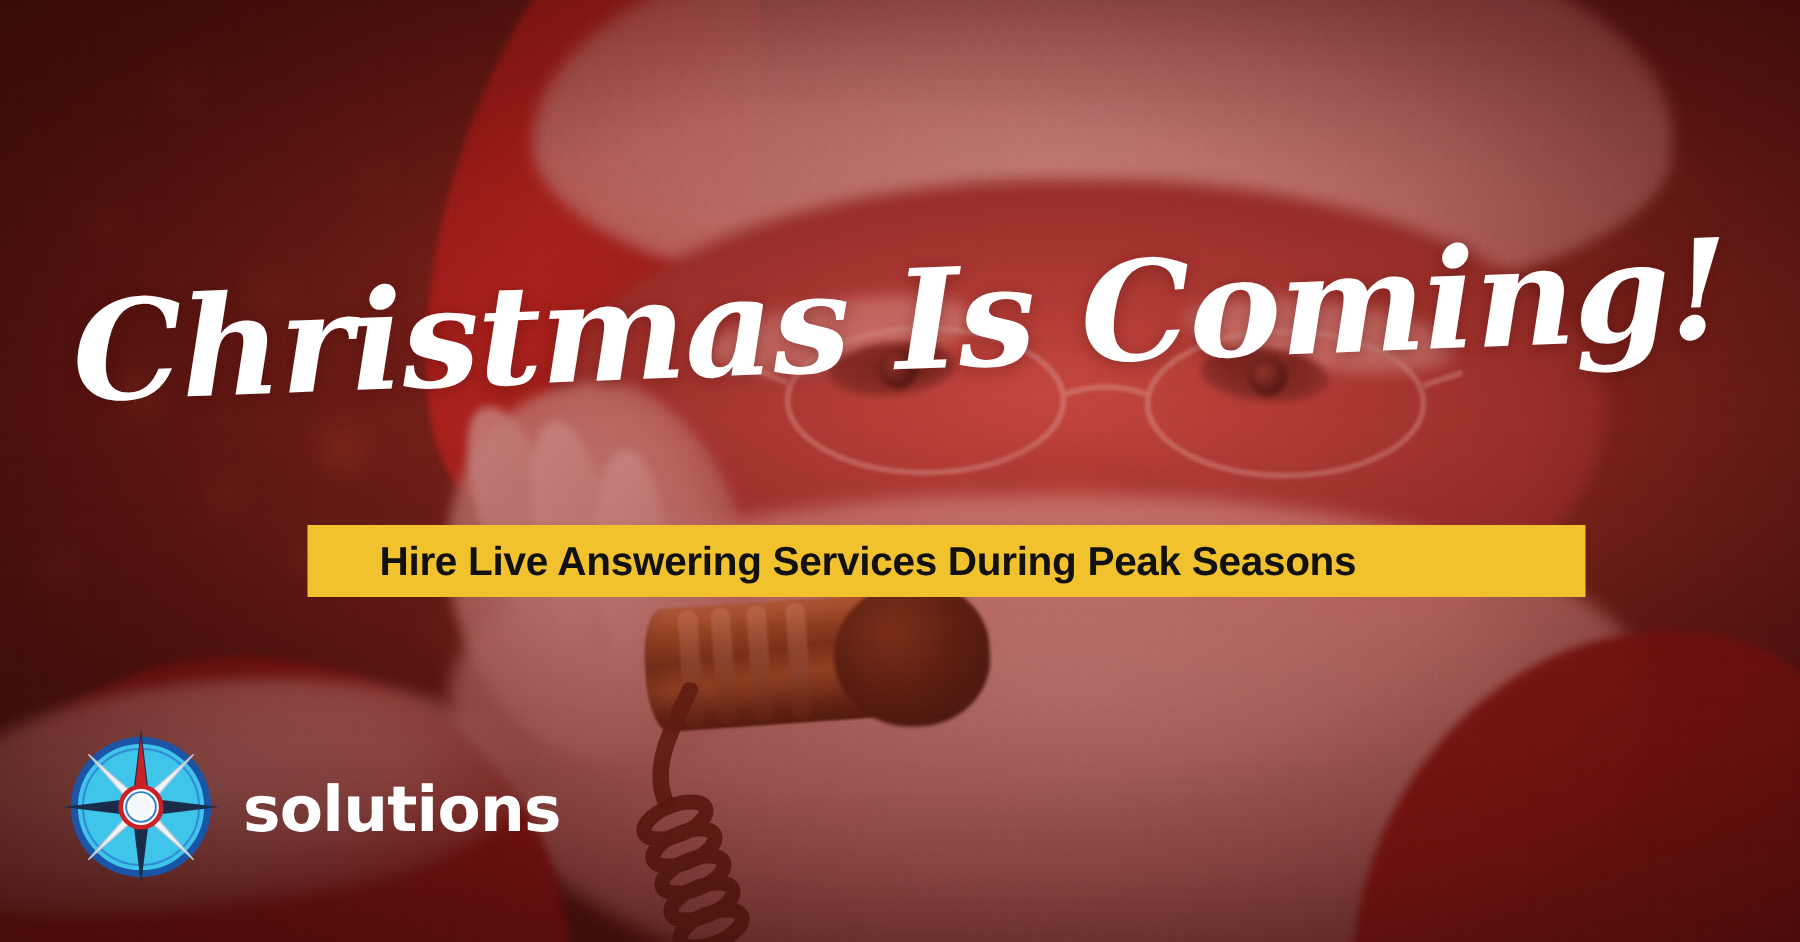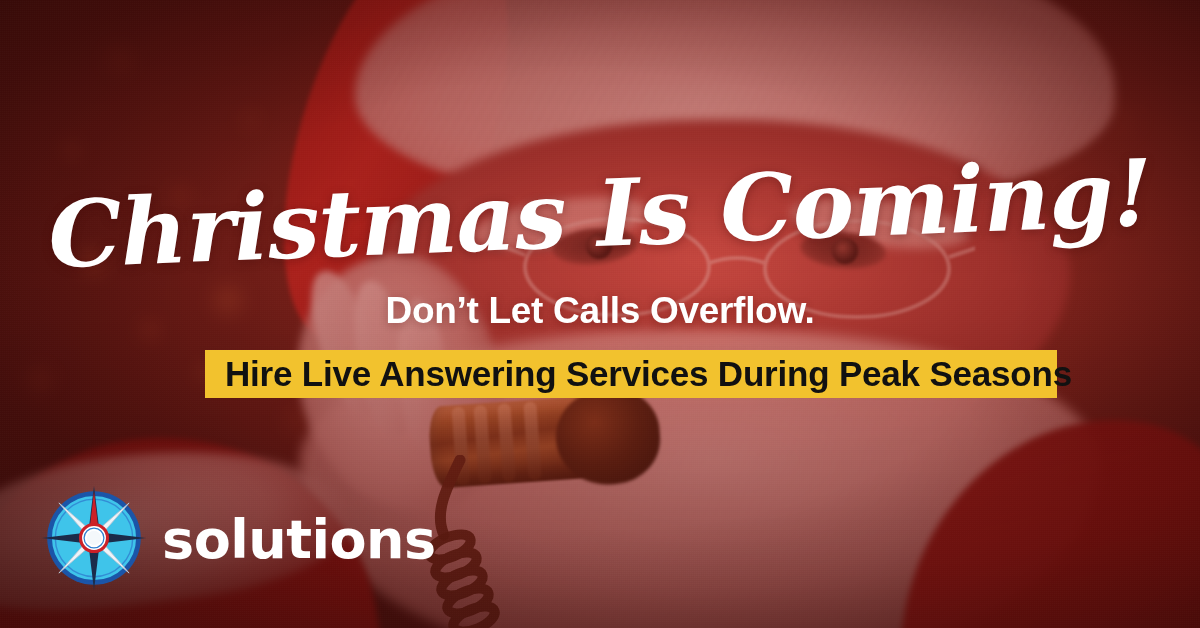--- a/index.html
+++ b/index.html
@@ -290,24 +290,24 @@
     position: absolute;
     left: 205px; top: 350px;
     width: 852px; height: 48px;
     background: #f2c22e;
     display: flex;
     align-items: center;
   }
   .cta-text {
     font-family: "Liberation Sans", sans-serif;
     font-weight: 700;
-    font-size: 35px;
+    font-size: 27px;
     letter-spacing: -.2px;
     color: #111111;
-    padding-left: 20px;
+    padding-left: 48px;
     white-space: nowrap;
   }
 
   
   .logo {
     position: absolute;
     left: 40px; top: 483px;
     width: 290px; height: 110px;
     display: flex;
     align-items: center;
@@ -318,21 +318,21 @@
   .logo-mag {
     font-family: "DejaVu Sans", sans-serif;
     font-weight: 700;
     font-size: 40px;
     color: #1e9fc4;
     letter-spacing: -.5px;
   }
   .logo-sol {
     font-family: "DejaVu Sans", sans-serif;
     font-weight: 700;
-    font-size: 54px;
+    font-size: 42px;
     color: #ffffff;
     letter-spacing: -.5px;
   }
 </style>
 </head>
 <body>
 
 <div class="banner">
 
   <div class="photo">
@@ -398,21 +398,20 @@
     <div class="tint"></div>
     <div class="tint2"></div>
     <div class="vignette"></div>
     <div class="grain"></div>
   </div>
 
   <div class="content">
 
     <div class="headline">Christmas Is Coming!</div>
 
-    <div class="subhead">Don’t Let Calls Overflow.</div>
 
     <div class="cta-bar">
       <span class="cta-text">Hire Live Answering Services During Peak Seasons</span>
     </div>
 
     <div class="logo">
       <svg class="compass" viewBox="0 0 120 120">
         <circle cx="60" cy="60" r="52" fill="#1b55a8"></circle>
         <circle cx="60" cy="60" r="48" fill="#3fc4ea"></circle>
         <circle cx="60" cy="60" r="48" fill="none" stroke="#1b55a8" stroke-width="2.5"></circle>

